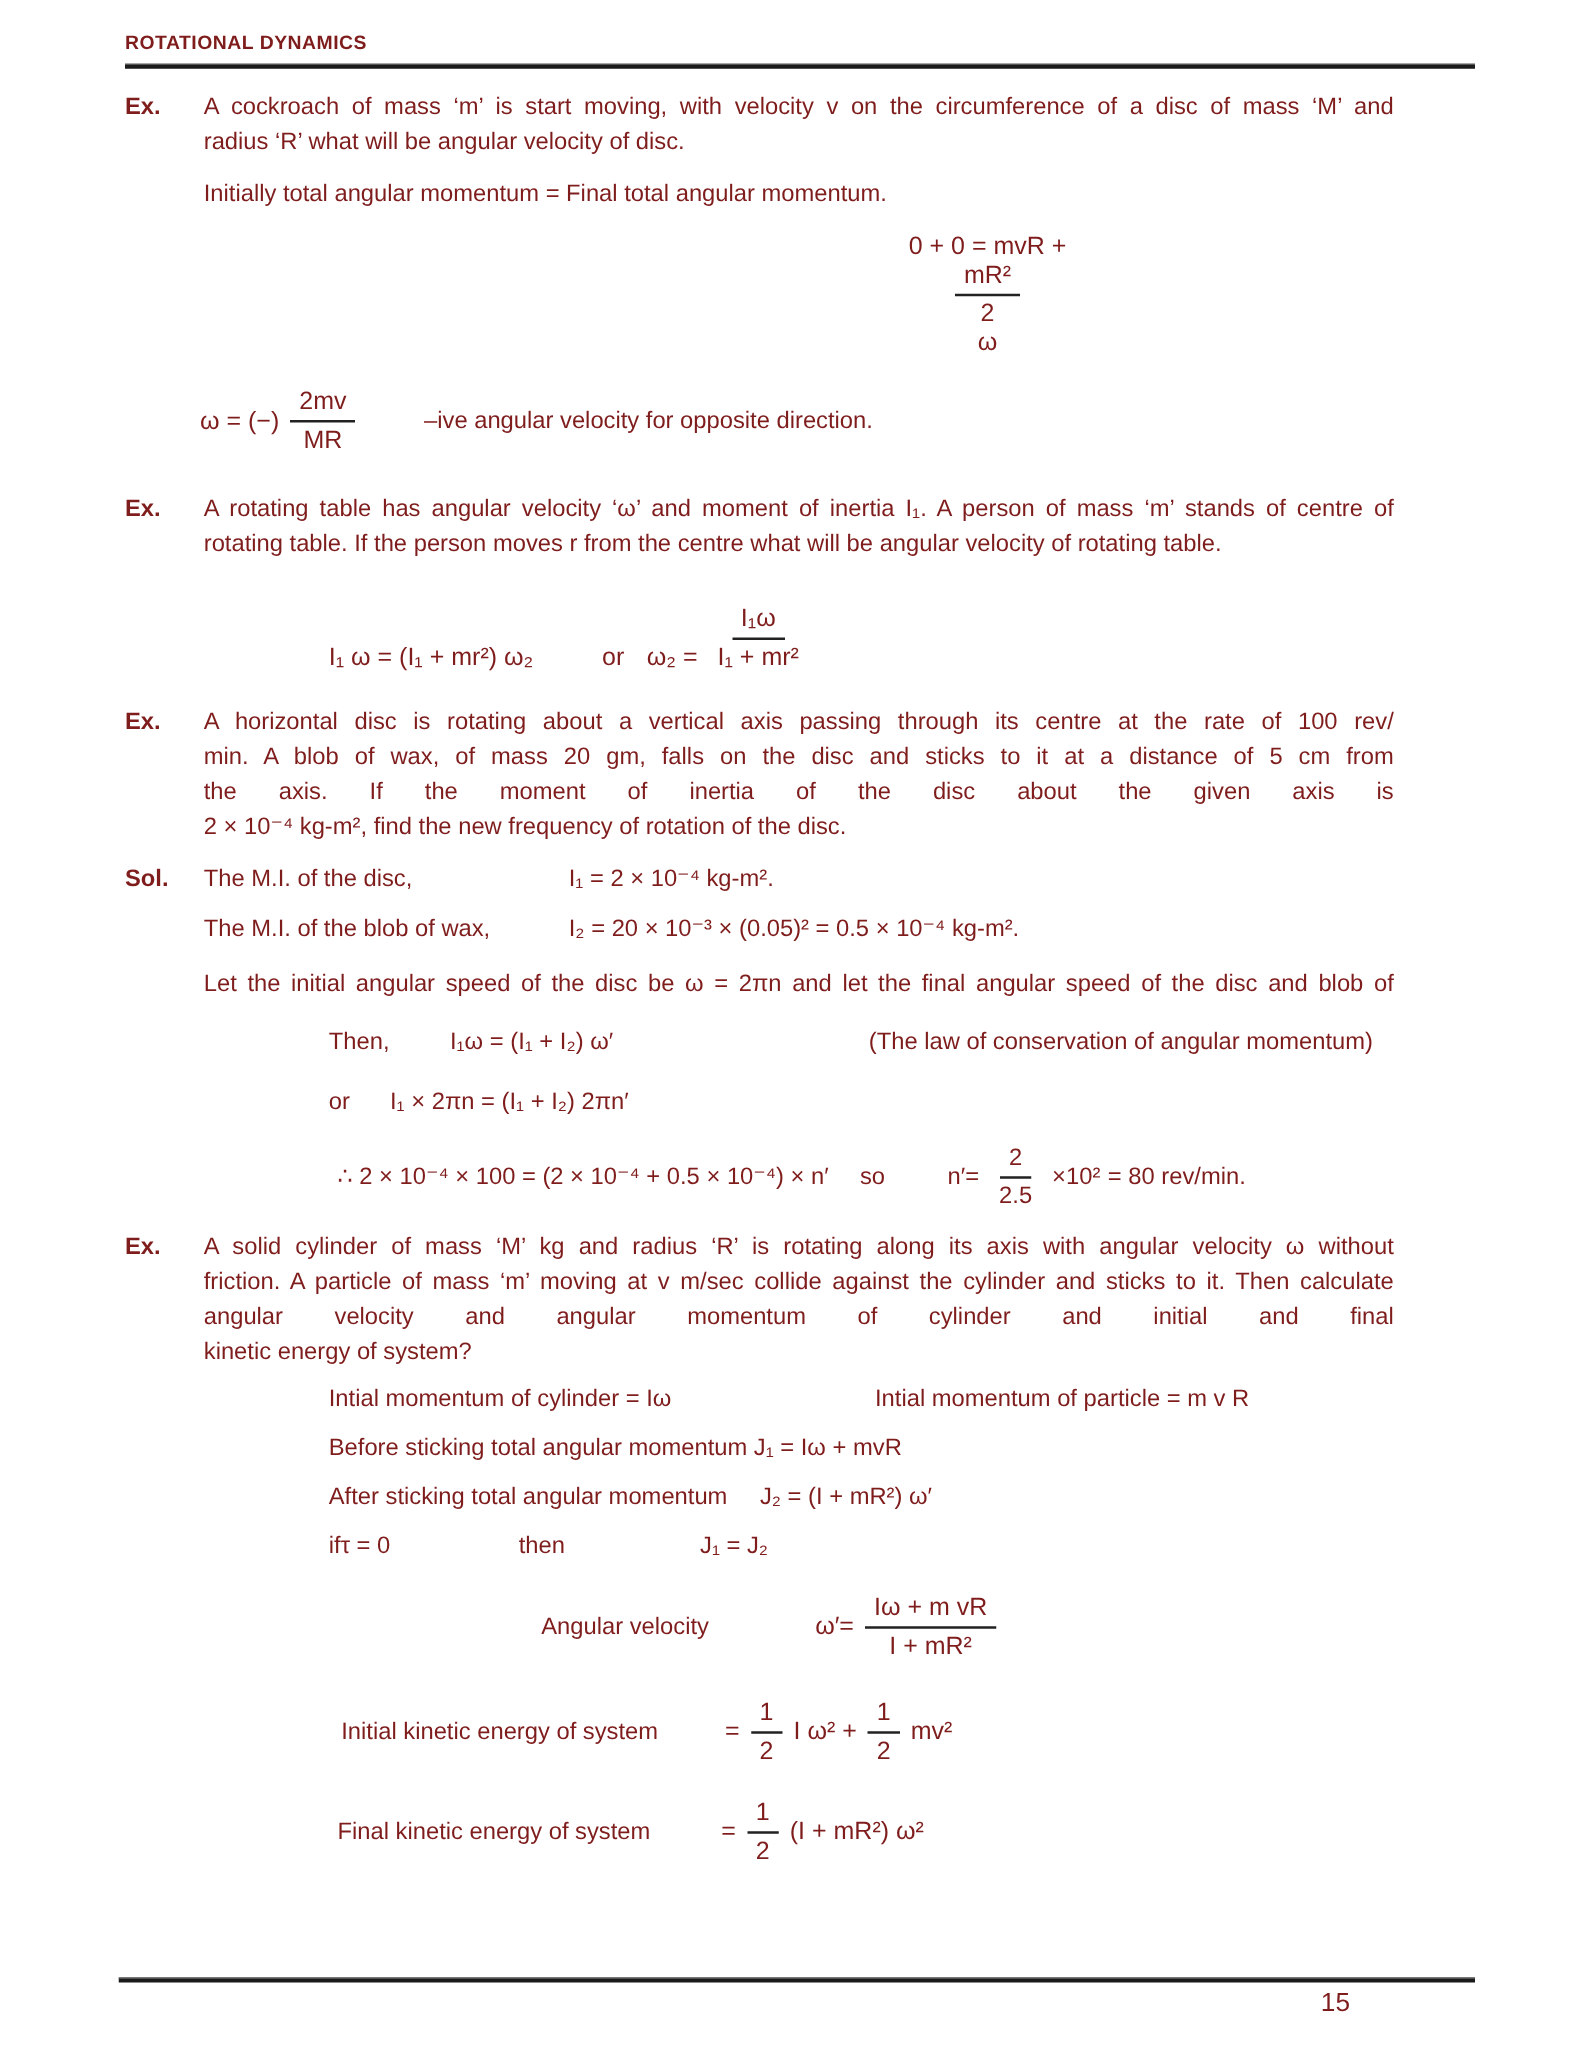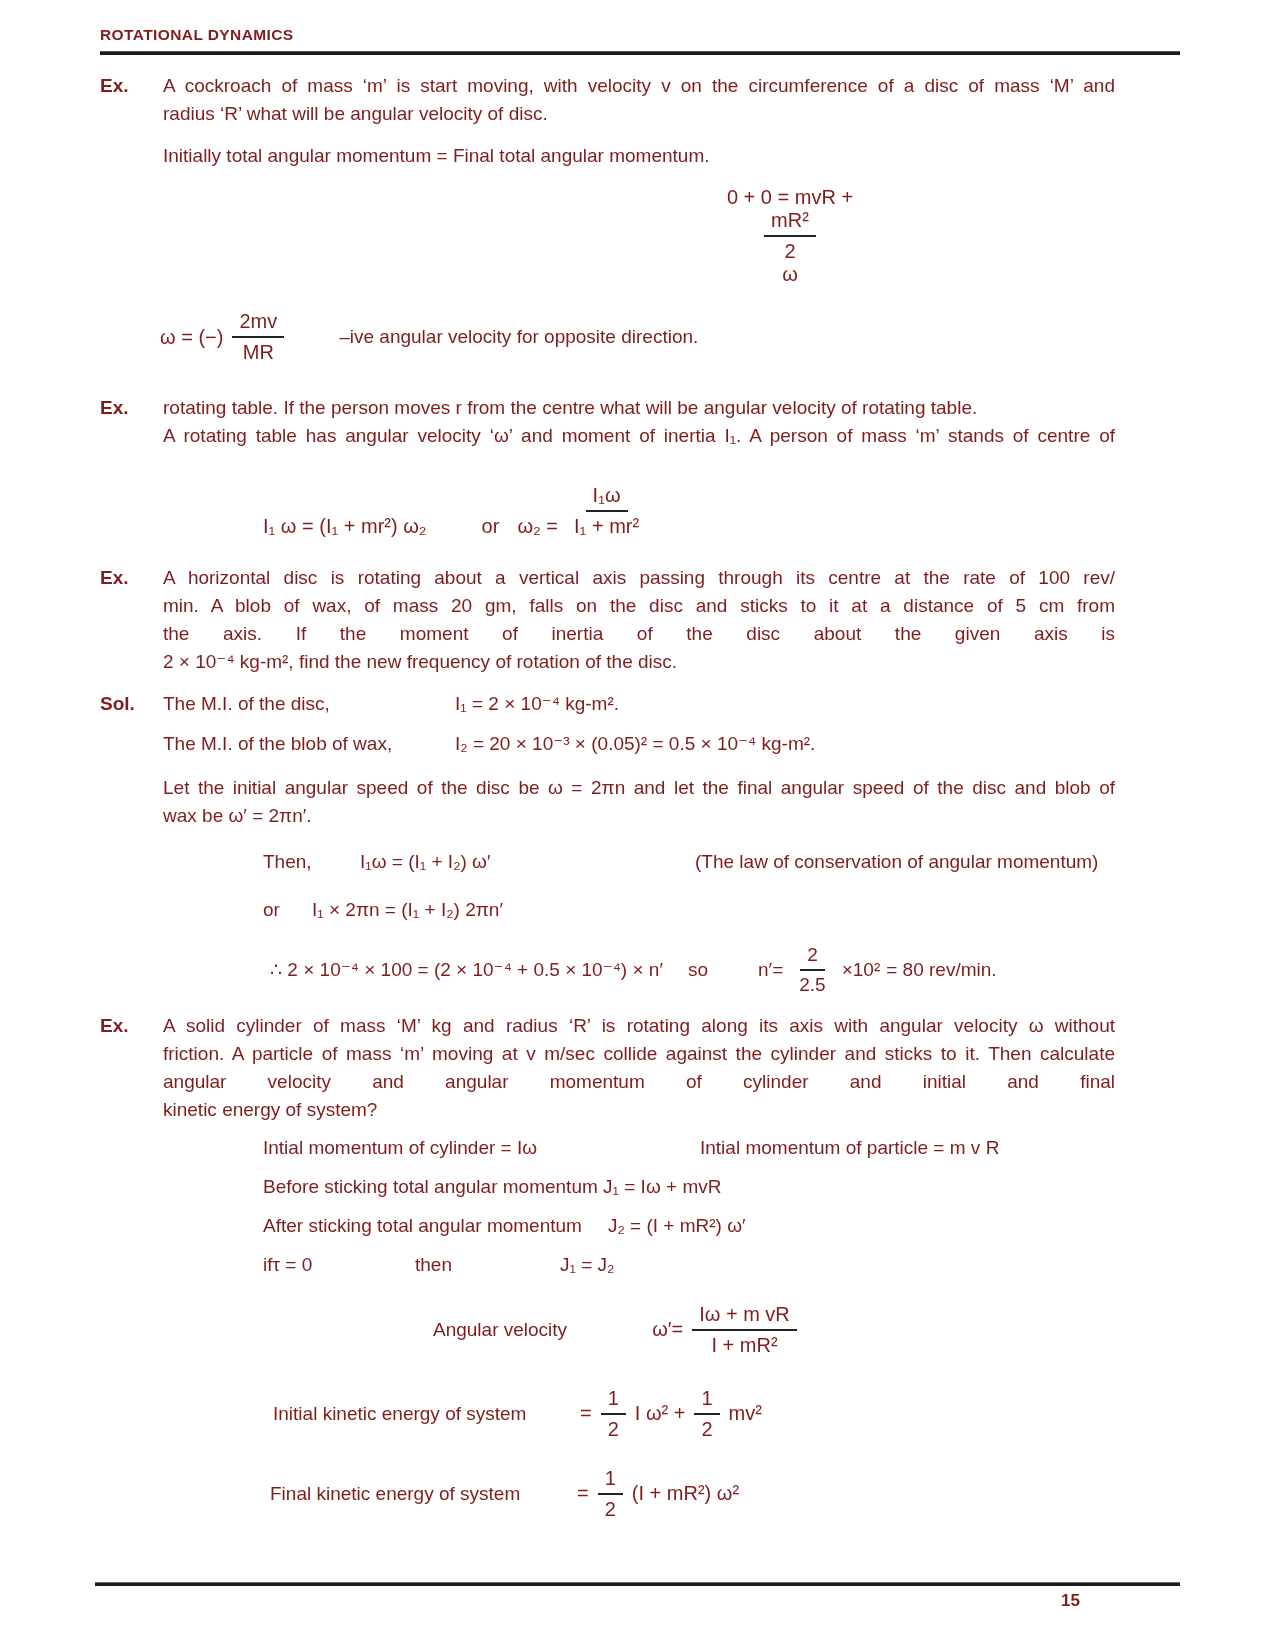--- a/index.html
+++ b/index.html
@@ -65,21 +65,21 @@
   .angvel-row .av-eq { display:flex; align-items:center; margin-left:85px; font-size:20px; }
 
   .ke-row { display:flex; align-items:center; font-size:19px; }
   .ke-row .ke-label { width:307px; flex-shrink:0; }
   .ke-row .ke-eq { display:flex; align-items:center; font-size:20px; }
   .ike { margin:30px 0 0 173px; }
   .fke { margin:26px 0 0 170px; }
 
   .footer { position:absolute; left:95px; right:95px; top:1582px; }
   .footer-rule { height:3px; background:#1b1b1b; border-top:1px solid #666; }
-  .page-num { margin-top:5px; text-align:right; padding-right:100px; font-size:17px; font-weight:bold; }
+  .page-num { margin-top:5px; text-align:right; padding-right:100px; font-size:21px; font-weight:normal; }
 </style>
 </head>
 <body>
 
 <div class="page">
   <div class="inner">
 
     <div class="header-title">ROTATIONAL DYNAMICS</div>
     <div class="header-rule"></div>
 
@@ -107,22 +107,22 @@
       <span class="frac">
         <span class="num">2mv</span>
         <span class="den">MR</span>
       </span>
       <span class="note">–ive angular velocity for opposite direction.</span>
     </div>
 
     <div class="row" style="margin-top:30px">
       <span class="label">Ex.</span>
       <div class="text">
+        <div class="line stretch">A rotating table has angular velocity ‘ω’ and moment of inertia I₁. A person of mass ‘m’ stands of centre of</div>
         <div class="line">rotating table. If the person moves r from the centre what will be angular velocity of rotating table.</div>
-        <div class="line stretch">A rotating table has angular velocity ‘ω’ and moment of inertia I₁. A person of mass ‘m’ stands of centre of</div>
       </div>
     </div>
 
     <div class="eq eq-table">
       <span>I₁ ω = (I₁ + mr²) ω₂</span>
       <span class="or-word">or</span>
       <span>ω₂ =</span>
       <span class="frac">
         <span class="num">I₁ω</span>
         <span class="den">I₁ + mr²</span>
@@ -150,21 +150,20 @@
     <div class="row" style="margin-top:12px">
       <span class="label"></span>
       <div class="solrow">
         <span class="sol-desc">The M.I. of the blob of wax,</span>
         <span>I₂ = 20 × 10⁻³ × (0.05)² = 0.5 × 10⁻⁴ kg-m².</span>
       </div>
     </div>
 
     <div class="para" style="margin-top:16px">
       <div class="line stretch" style="width:952px">Let the initial angular speed of the disc be ω = 2πn and let the final angular speed of the disc and blob of</div>
-      <div class="line">wax be ω′ = 2πn′.</div>
     </div>
 
     <div class="then-row">
       <span class="then-label">Then,</span>
       <span class="then-eq">I₁ω = (I₁ + I₂) ω′</span>
       <span>(The law of conservation of angular momentum)</span>
     </div>
 
     <div class="or-row">
       <span class="or-label">or</span>

